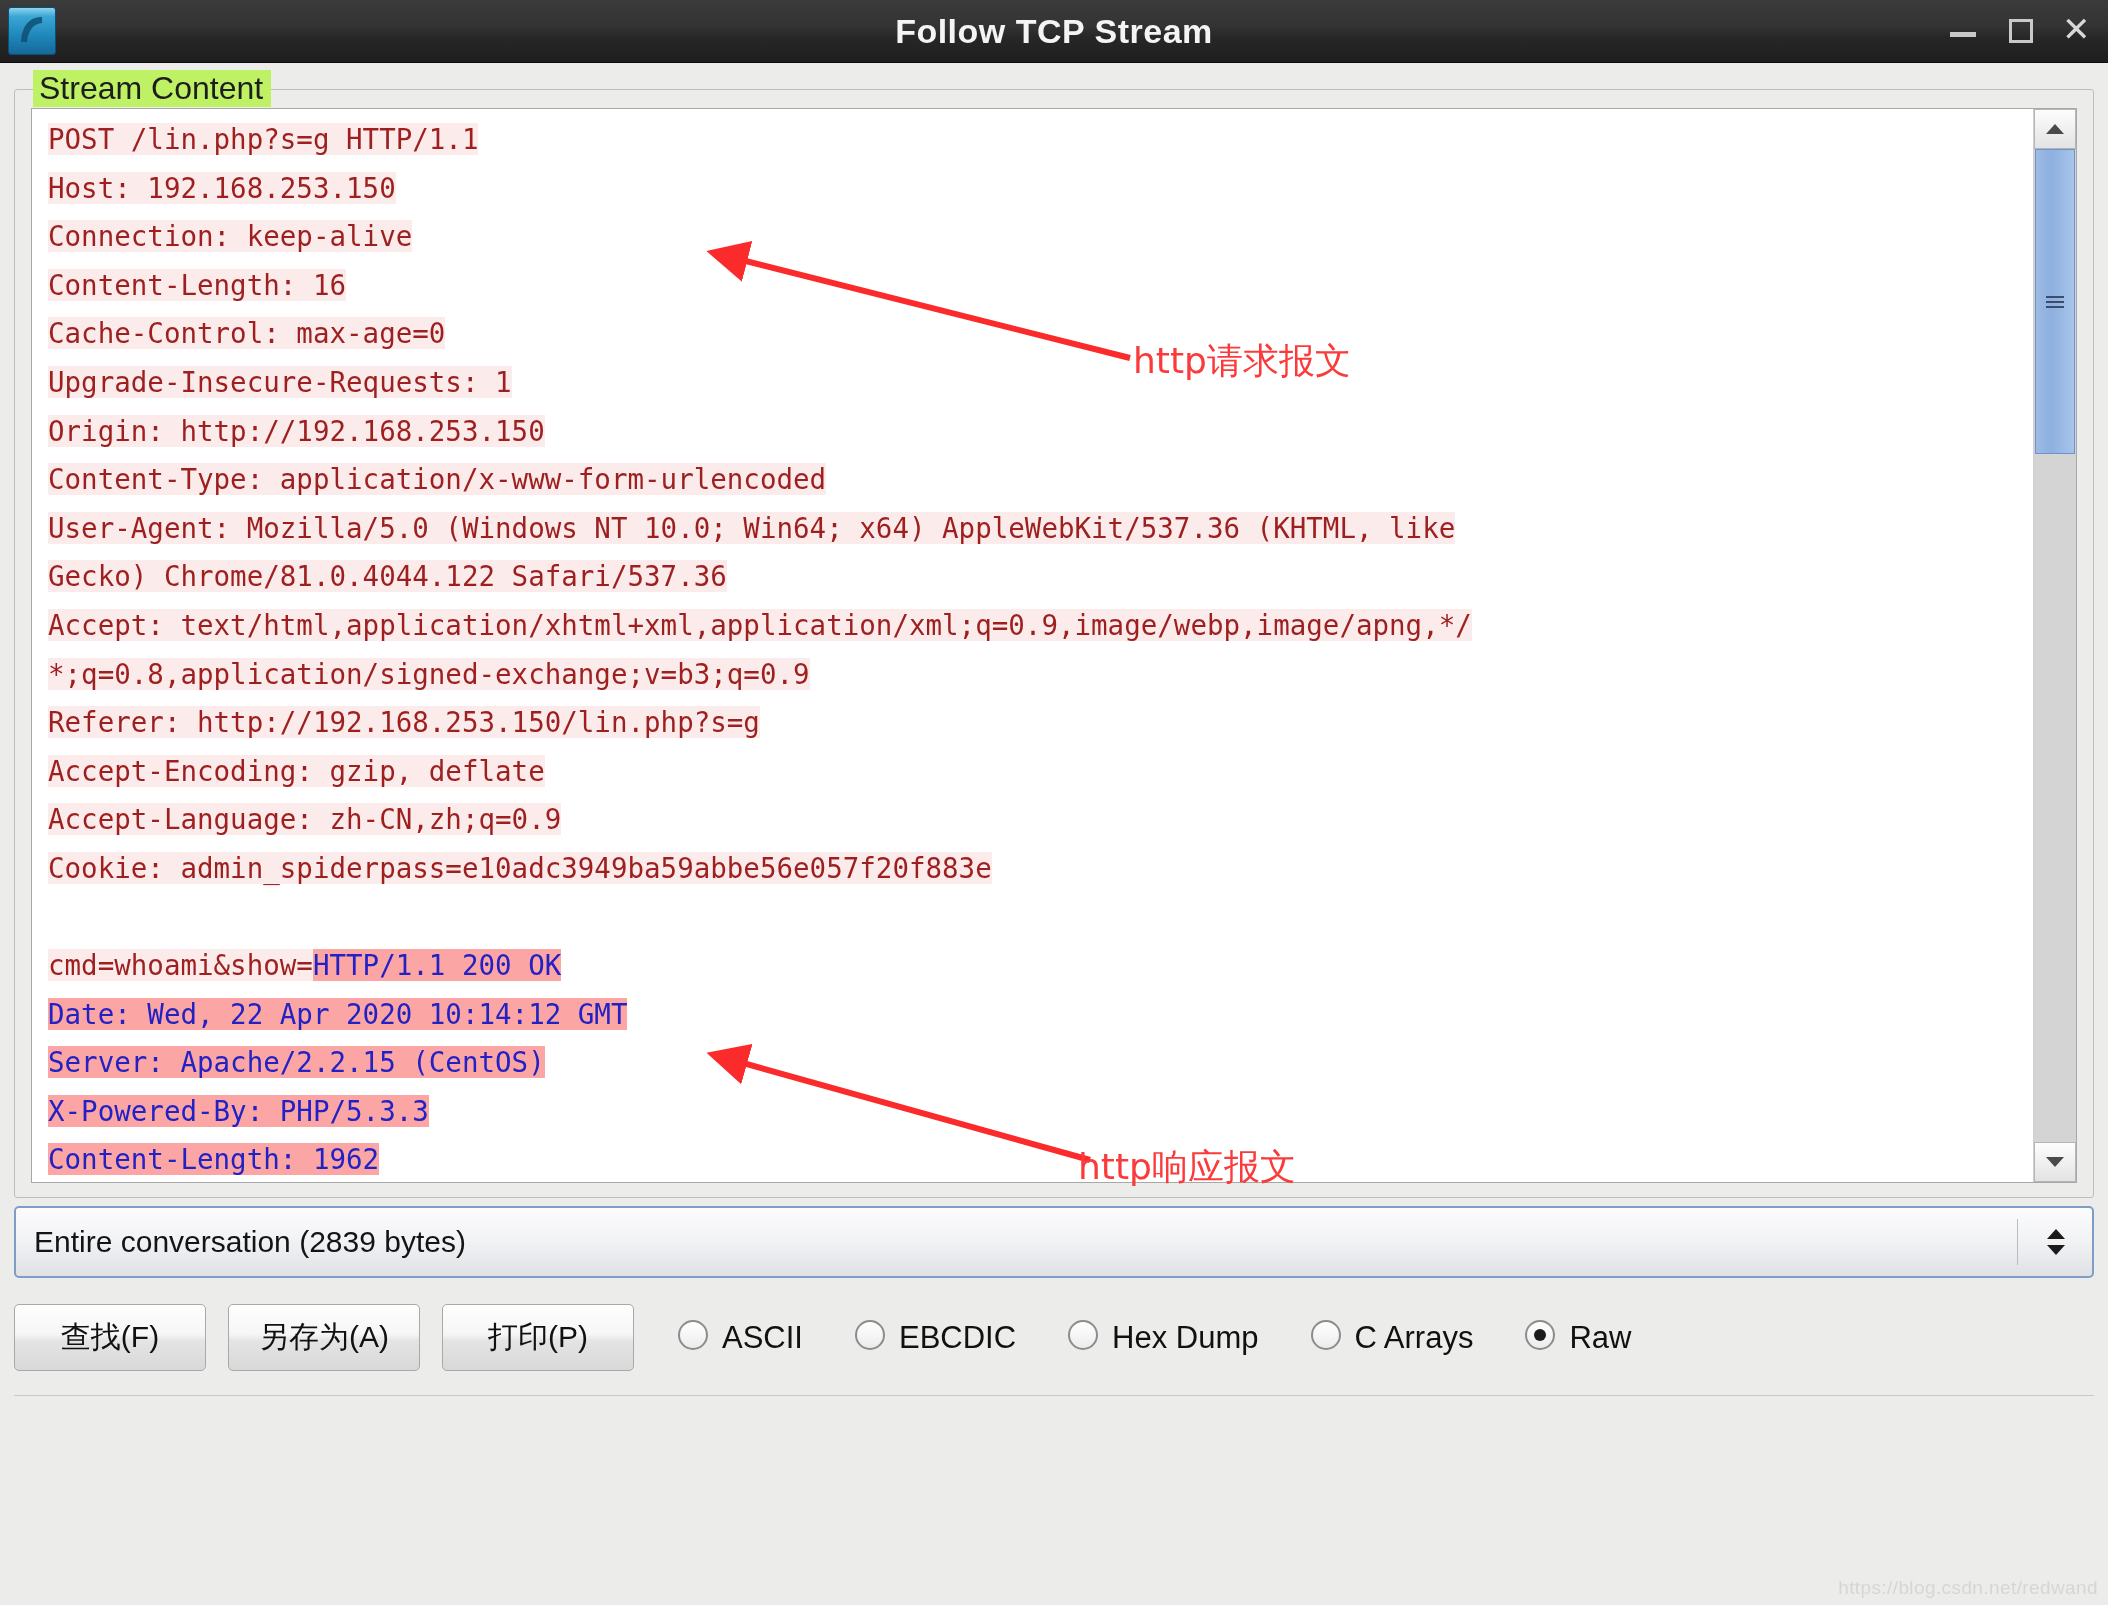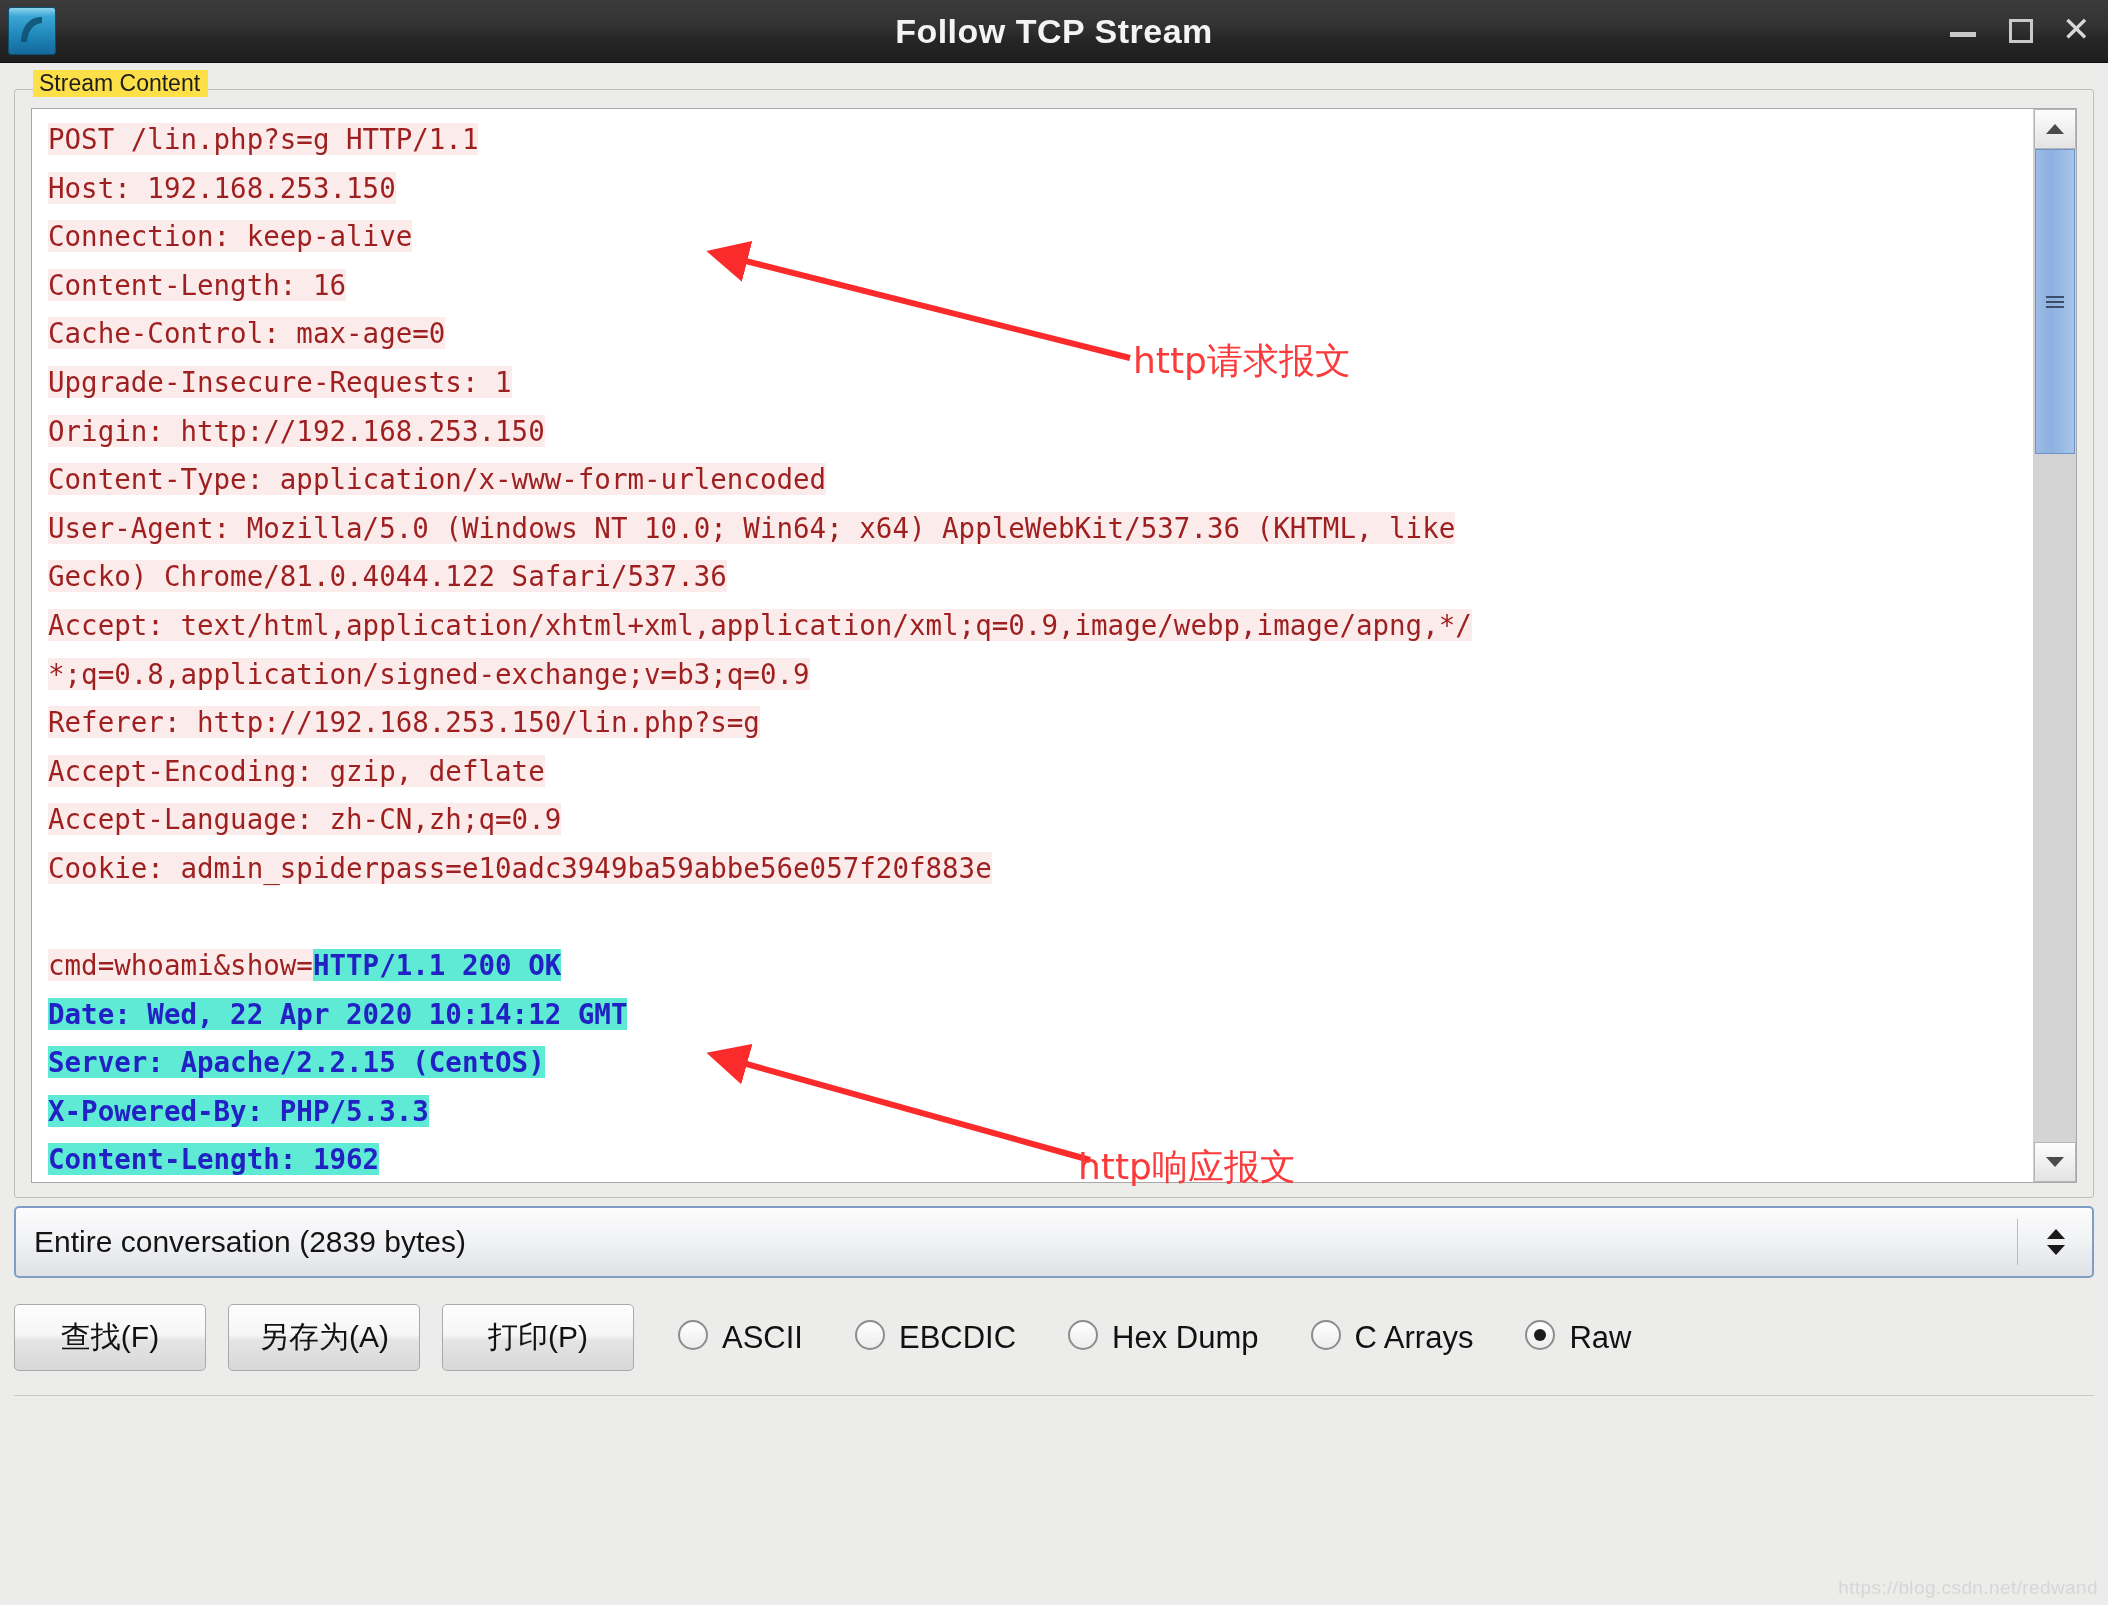--- a/index.html
+++ b/index.html
@@ -103,23 +103,23 @@
     margin-top: 26px;
     border: 1px solid #bdbdbd;
     border-radius: 3px;
     padding: 18px 16px 14px 16px;
     background: transparent;
   }
   .groupbox-label {
     position: absolute;
     top: -20px;
     left: 18px;
-    background: #fde047;
+    background: #bef264;
     padding: 0 8px 0 6px;
-    font-size: 23px;
+    font-size: 32px;
     color: #1d1d1d;
   }
 
   
   .streamwrap {
     display: flex;
     background: #ffffff;
     border: 1px solid #a8a8a8;
     height: 1075px;
     box-sizing: border-box;
@@ -130,21 +130,21 @@
     padding: 6px 2px 0 8px;
     font-family: "DejaVu Sans Mono", "Liberation Mono", monospace;
     font-size: 27.5px;
     line-height: 48.6px;
     white-space: pre;
     background: #ffffff;
     position: relative;
   }
   .stream .ln { display: block; height: 48.6px; padding-left: 8px; }
   .req  { color: #9e1f1f; background: #fbeceb; }
-  .res  { color: #2222c4; background: #5eead4; font-weight: bold; }
+  .res  { color: #2222c4; background: #fca5a5; }
 
   
   .vscroll {
     flex: 0 0 42px;
     width: 42px;
     background: #f0f0ef;
     border-left: 1px solid #cfcfcf;
     display: flex;
     flex-direction: column;
     align-items: stretch;

